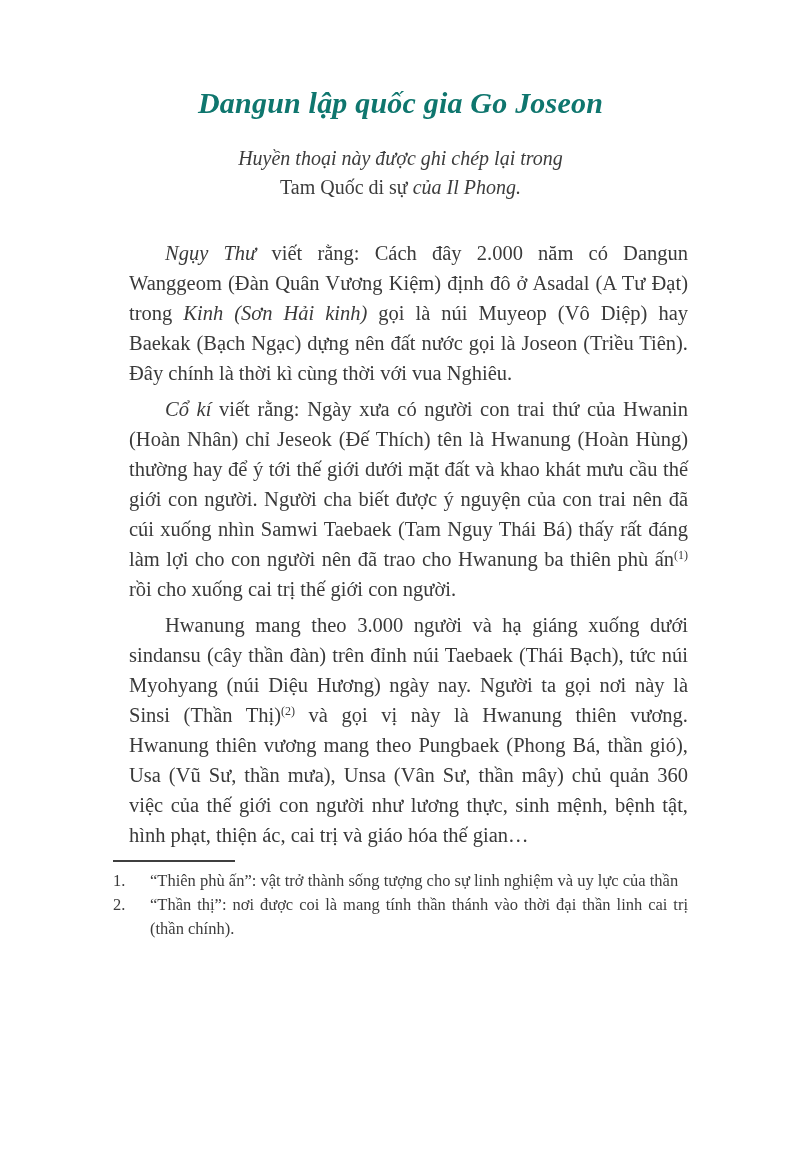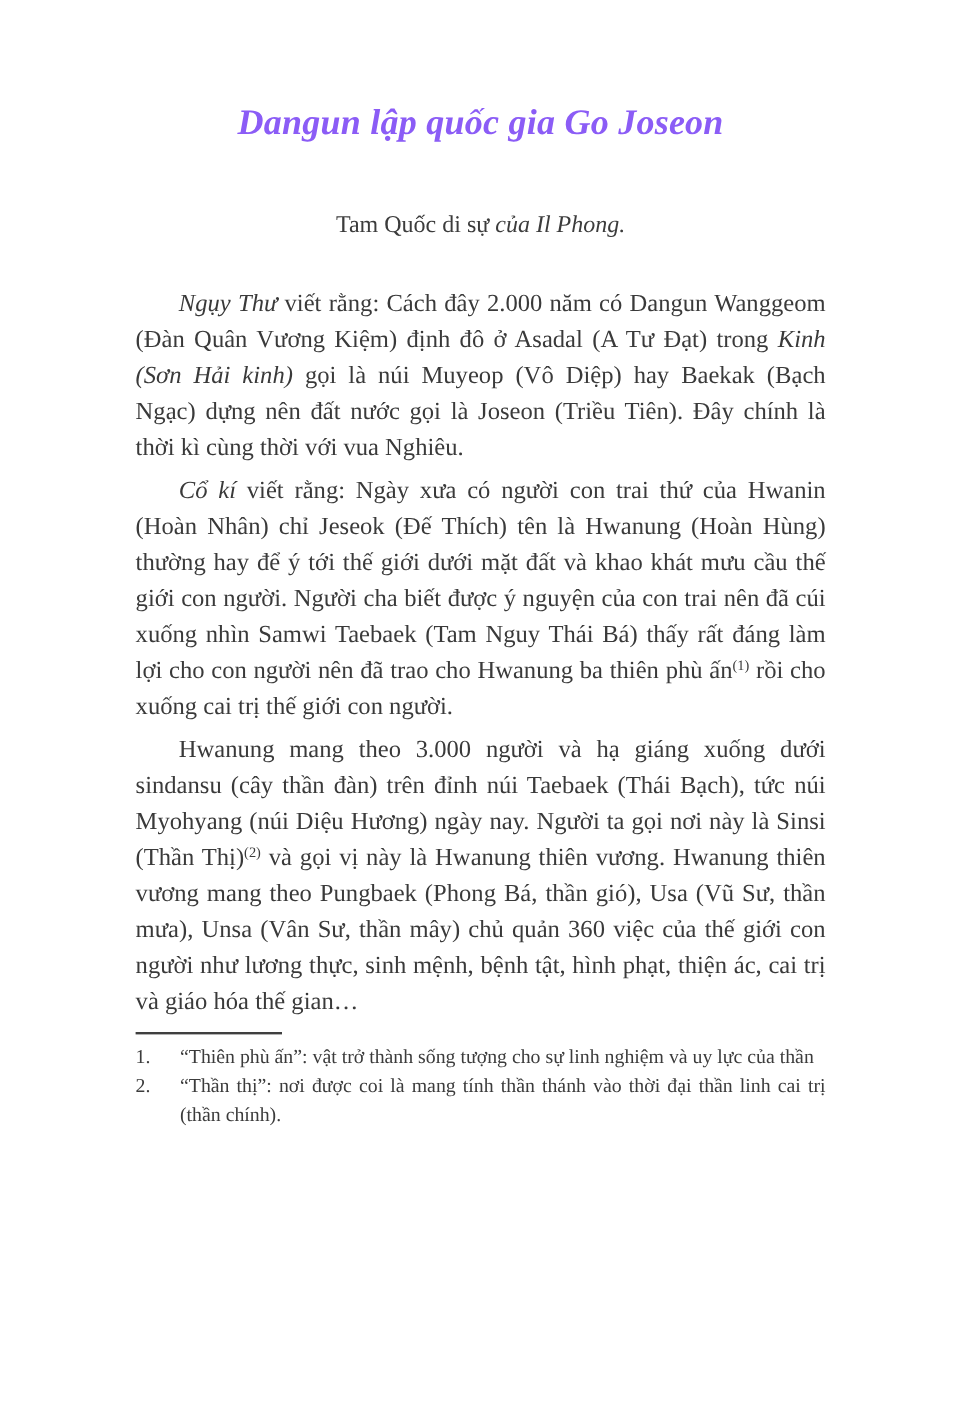--- a/index.html
+++ b/index.html
@@ -12,37 +12,37 @@
     background: #ffffff;
     font-family: "Liberation Serif", serif;
     color: #3a3a3a;
   }
   .title {
     font-size: 30px;
     font-weight: bold;
     font-style: italic;
     text-align: center;
     margin: 0 0 24px 0;
-    color: #8b5cf6;
+    color: #0f766e;
     letter-spacing: 0.2px;
   }
   .subtitle {
     text-align: center;
     font-size: 20px;
     line-height: 29px;
     margin: 0 0 36px 0;
     color: #3c3c3c;
   }
   .it { font-style: italic; }
   .body-text p {
     font-size: 20.5px;
     line-height: 30px;
     text-align: justify;
     text-indent: 36px;
-    margin: 0 0 6px 0;
+    margin: 0 0 6px 16px;
   }
   .fn-ref {
     font-size: 12px;
     vertical-align: 7px;
     line-height: 0;
     letter-spacing: 0;
   }
   .footnotes { margin-top: 10px; }
   .fn-rule {
     width: 122px;
@@ -75,21 +75,21 @@
   }
 </style>
 </head>
 <body>
 
 <div class="page">
 
   <h1 class="title">Dangun lập quốc gia Go Joseon</h1>
 
   <div class="subtitle">
-    <br>
+    <span class="it">Huyền thoại này được ghi chép lại trong</span><br>
     <span>Tam Quốc di sự</span><span class="it"> của Il Phong.</span>
   </div>
 
   <div class="body-text">
 
     <p><span class="it">Ngụy Thư</span><span> viết rằng: Cách đây 2.000 năm có Dangun Wanggeom (Đàn Quân Vương Kiệm) định đô ở Asadal (A Tư Đạt) trong </span><span class="it">Kinh (Sơn Hải kinh)</span><span> gọi là núi Muyeop (Vô Diệp) hay Baekak (Bạch Ngạc) dựng nên đất nước gọi là Joseon (Triều Tiên). Đây chính là thời kì cùng thời với vua Nghiêu.</span></p>
 
     <p><span class="it">Cổ kí</span><span> viết rằng: Ngày xưa có người con trai thứ của Hwanin (Hoàn Nhân) chỉ Jeseok (Đế Thích) tên là Hwanung (Hoàn Hùng) thường hay để ý tới thế giới dưới mặt đất và khao khát mưu cầu thế giới con người. Người cha biết được ý nguyện của con trai nên đã cúi xuống nhìn Samwi Taebaek (Tam Nguy Thái Bá) thấy rất đáng làm lợi cho con người nên đã trao cho Hwanung ba thiên phù ấn</span><sup class="fn-ref">(1)</sup><span> rồi cho xuống cai trị thế giới con người.</span></p>
 
     <p><span>Hwanung mang theo 3.000 người và hạ giáng xuống dưới sindansu (cây thần đàn) trên đỉnh núi Taebaek (Thái Bạch), tức núi Myohyang (núi Diệu Hương) ngày nay. Người ta gọi nơi này là Sinsi (Thần Thị)</span><sup class="fn-ref">(2)</sup><span> và gọi vị này là Hwanung thiên vương. Hwanung thiên vương mang theo Pungbaek (Phong Bá, thần gió), Usa (Vũ Sư, thần mưa), Unsa (Vân Sư, thần mây) chủ quản 360 việc của thế giới con người như lương thực, sinh mệnh, bệnh tật, hình phạt, thiện ác, cai trị và giáo hóa thế gian…</span></p>

